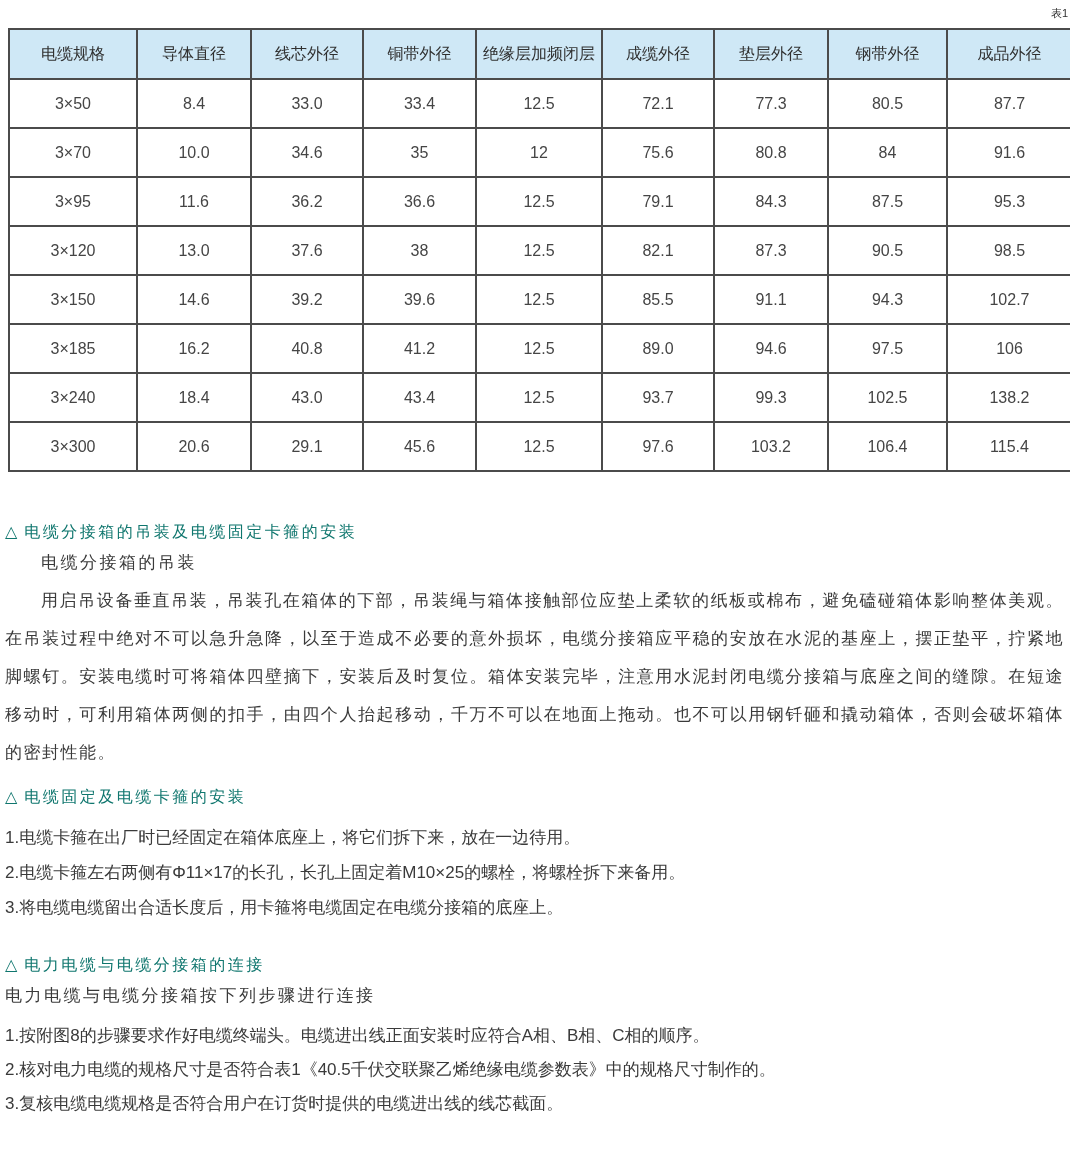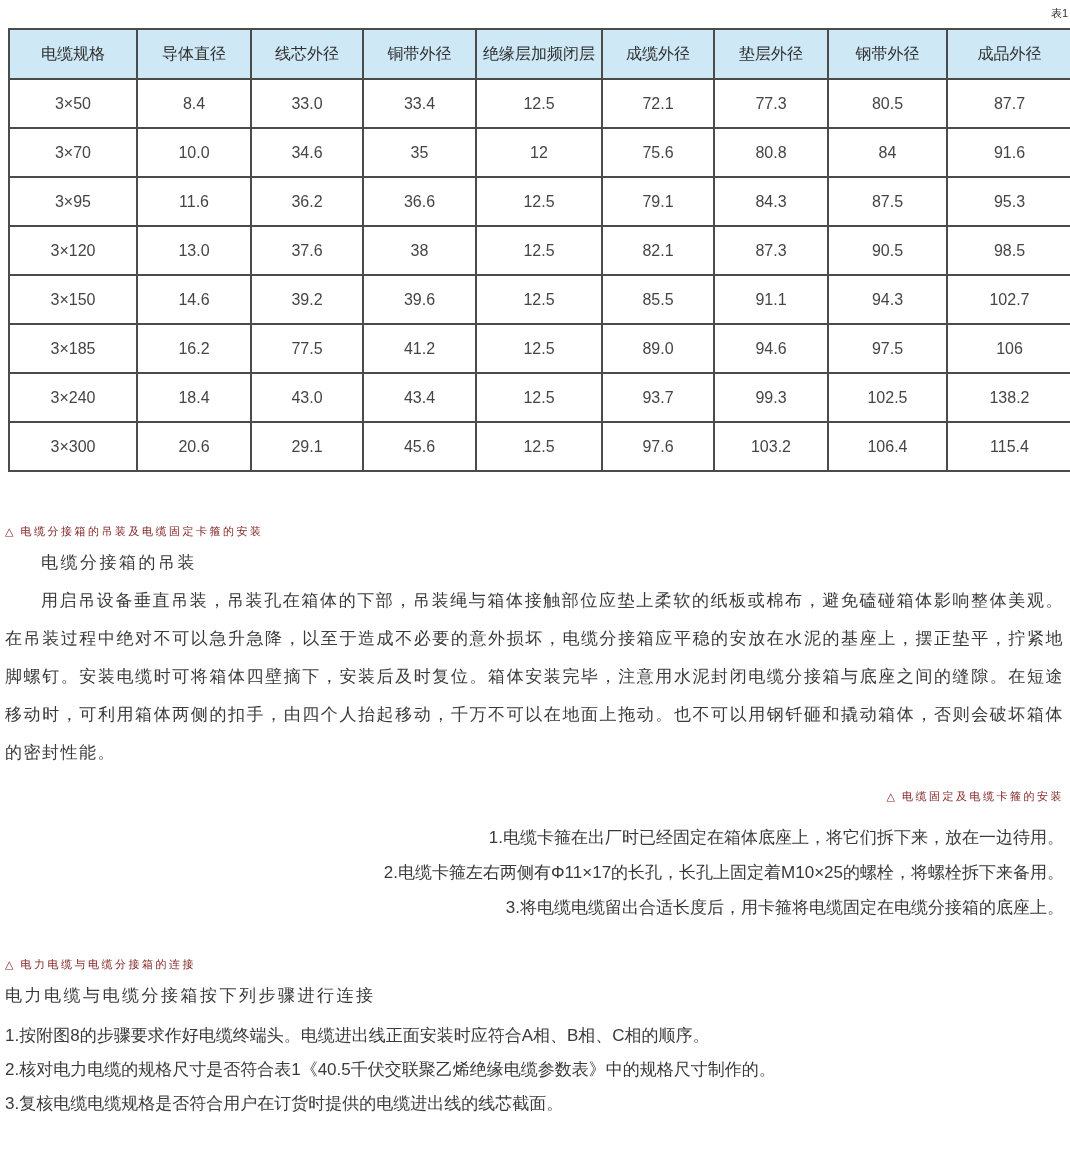--- a/index.html
+++ b/index.html
@@ -23,39 +23,39 @@
     margin-left:24px;
   }
   table.spec-table td {
     height:45px; text-align:center; font-size:16px; color:#454545;
     border:2px solid #4b4b4b; background:#ffffff;
   }
   table.spec-table th:last-child,
   table.spec-table td:last-child { border-right:none; }
   .content { padding:0 6px 0 5px; }
   .section-heading {
-    font-size:11px; color:#7f1d1d; letter-spacing:2.5px;
+    font-size:16px; color:#0f766e; letter-spacing:2.5px;
     line-height:23px; white-space:nowrap;
   }
   .tri { margin-right:7px; letter-spacing:0; }
   .section-sub {
     margin-top:8px; font-size:17px; letter-spacing:2.5px; line-height:23px;
     color:#3a3a3a; white-space:nowrap;
   }
   .section:nth-child(1) .section-sub { padding-left:36px; }
   .section-para {
     margin-top:8px; font-size:17px; line-height:38px; color:#3a3a3a;
     text-align:justify; text-justify:inter-character;
     letter-spacing:1.5px; text-indent:36px;
   }
   .section-items { margin-top:12px; }
   .section-item { font-size:17px; line-height:35px; color:#3a3a3a; }
   .section { margin-top:34px; }
   .section:nth-child(1) { margin-top:48px; }
-  .section:nth-child(2) { margin-top:13px;text-align:right; }
+  .section:nth-child(2) { margin-top:13px; }
   .section:nth-child(3) { margin-top:28px; }
   .section:nth-child(3) .section-items .section-item { line-height:34px; }
   .section:nth-child(4) { margin-top:16px; }
   .section:nth-child(4) .section-para { margin-top:6px; line-height:33px; }
 </style>
 </head>
 <body>
 
 <div class="table-label">表1</div>
 
@@ -136,21 +136,21 @@
         <td>39.6</td>
         <td>12.5</td>
         <td>85.5</td>
         <td>91.1</td>
         <td>94.3</td>
         <td>102.7</td>
       </tr>
       <tr>
         <td>3×185</td>
         <td>16.2</td>
-        <td>77.5</td>
+        <td>40.8</td>
         <td>41.2</td>
         <td>12.5</td>
         <td>89.0</td>
         <td>94.6</td>
         <td>97.5</td>
         <td>106</td>
       </tr>
       <tr>
         <td>3×240</td>
         <td>18.4</td>

